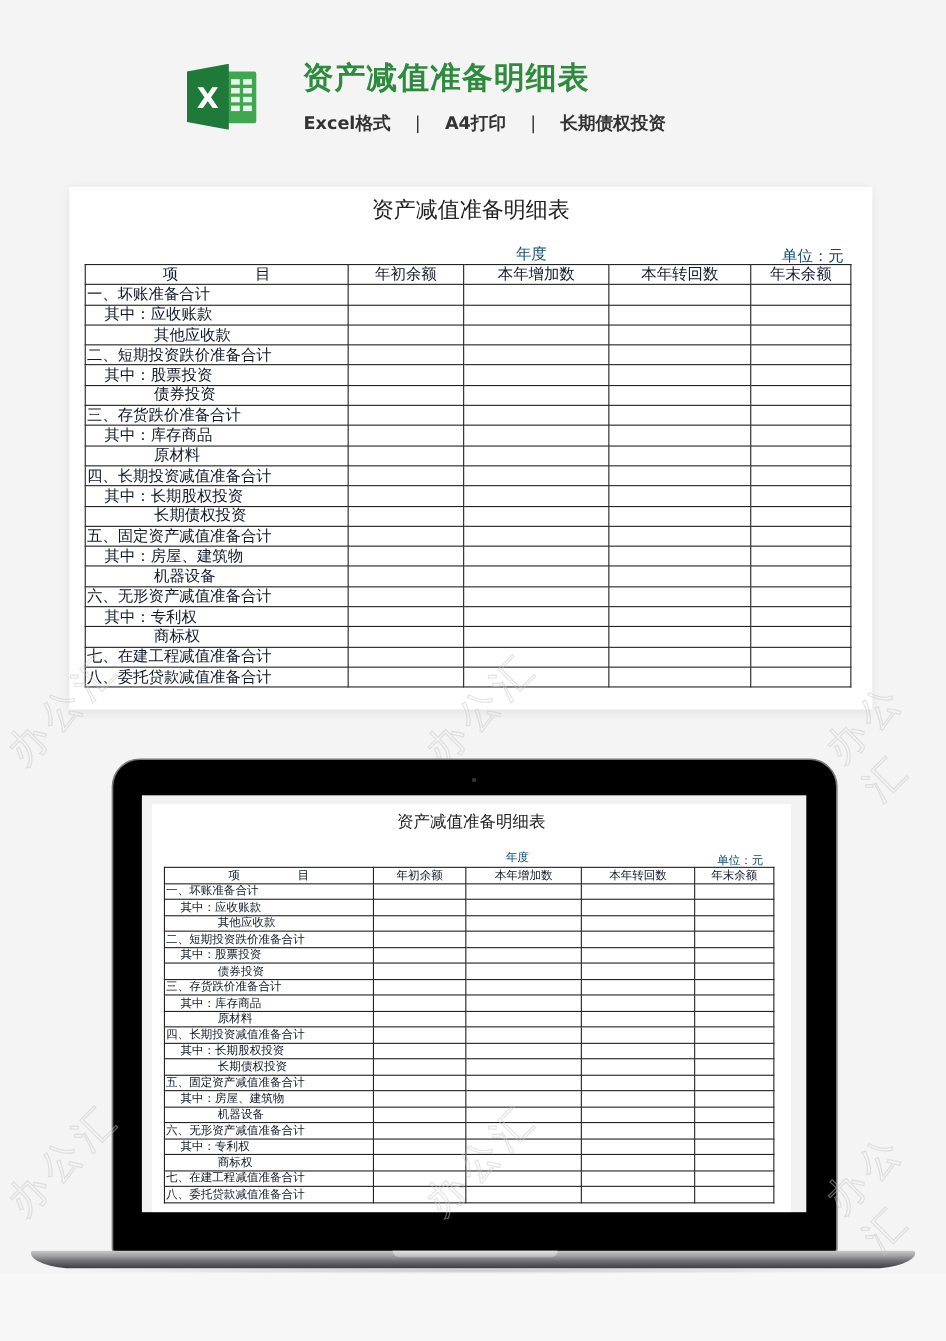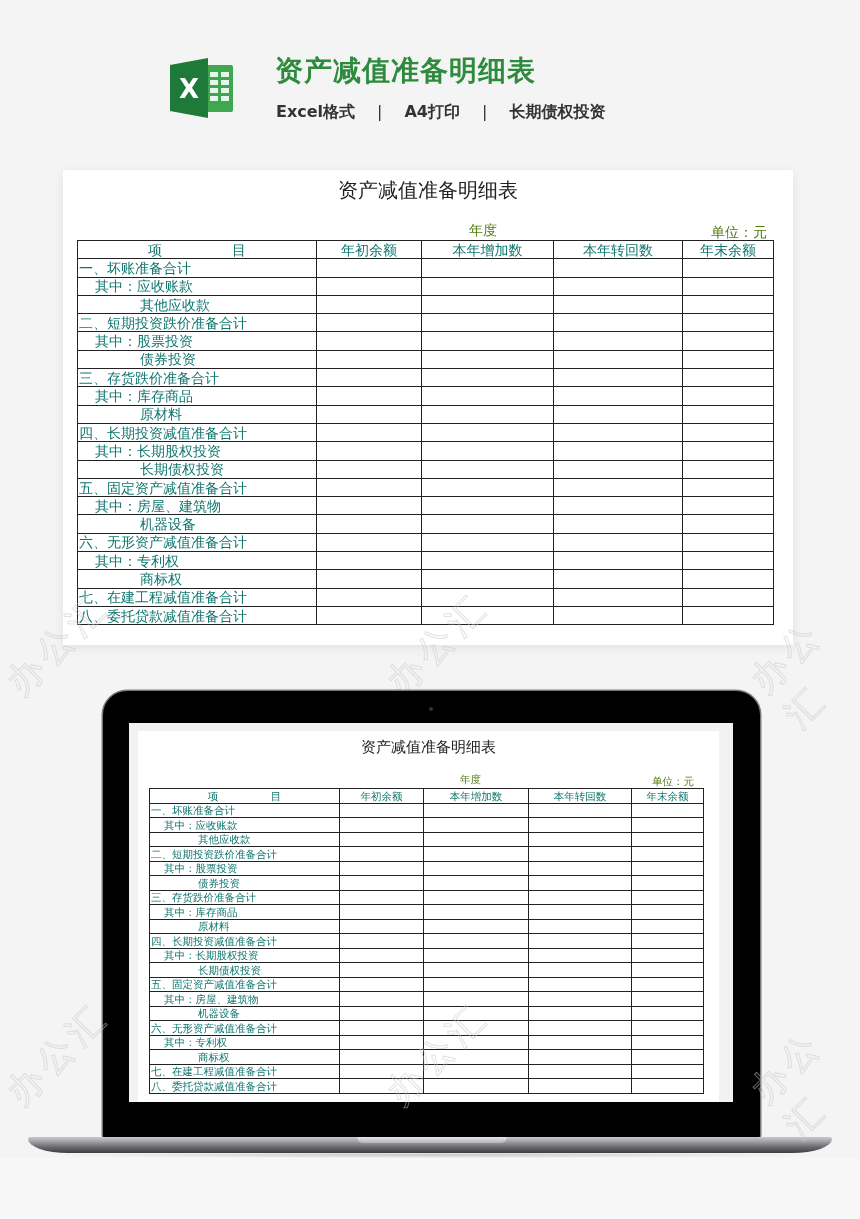--- a/index.html
+++ b/index.html
@@ -27,24 +27,24 @@
 
   
   .card {
     position: absolute; left: 63px; top: 170px; width: 730px; height: 475px;
     background: #fff; box-shadow: 0 2px 10px rgba(0,0,0,0.08);
   }
   .sheet-title {
     position: absolute; left: 0; width: 100%; text-align: center;
     font-family: "DejaVu Serif", "Liberation Serif", serif; color: #222;
   }
-  .sheet-meta { position: absolute; font-family: "DejaVu Serif", "Liberation Serif", serif; color: #4d7c0f; text-align: center; }
+  .sheet-meta { position: absolute; font-family: "DejaVu Serif", "Liberation Serif", serif; color: #0c4a6e; text-align: center; }
 
   table.sheet { position: absolute; border-collapse: collapse; table-layout: fixed;
-    font-family: "DejaVu Serif", "Liberation Serif", serif; color: #0f766e; }
+    font-family: "DejaVu Serif", "Liberation Serif", serif; color: #0f172a; }
   table.sheet td, table.sheet th {
     border: 1.2px solid #222; padding: 0; font-weight: normal;
     white-space: nowrap; overflow: hidden; line-height: 1;
   }
   table.sheet th { text-align: center; }
   table.sheet td.label { text-align: left; }
 
   
   .laptop-bezel {
     position: absolute; left: 103px; top: 691px; width: 657px; height: 448px;

